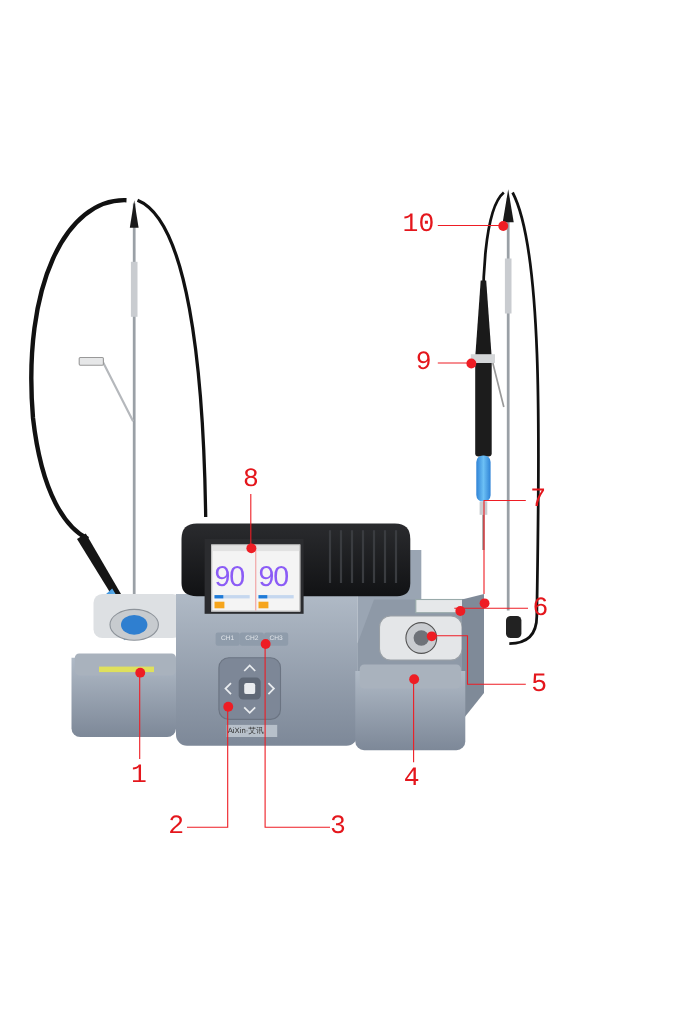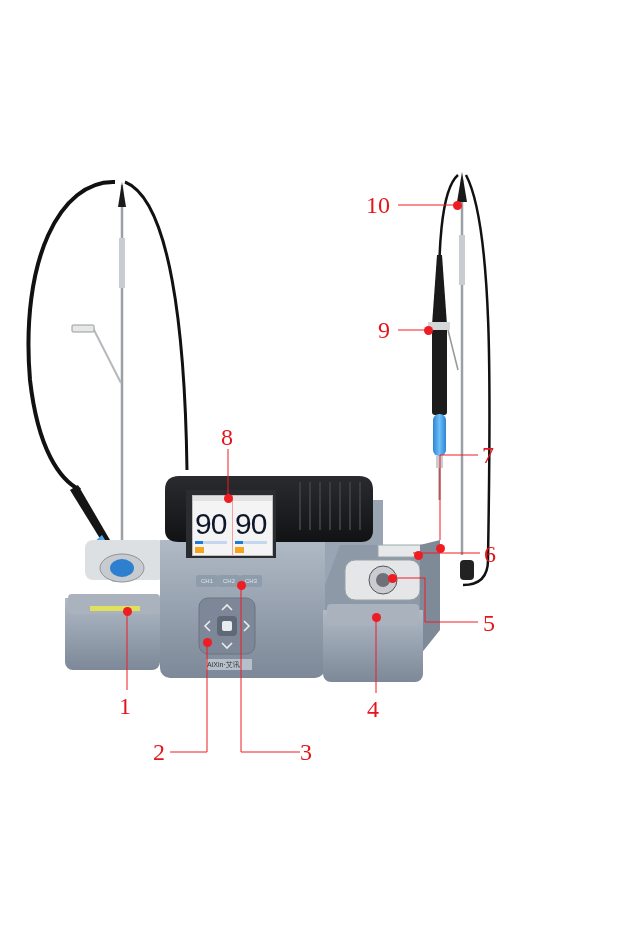--- a/index.html
+++ b/index.html
@@ -1,22 +1,22 @@
 <!DOCTYPE html>
 <html><head>
 <meta charset="utf-8">
 <style>
   html,body{margin:0;padding:0;background:#ffffff;}
   body{width:621px;height:931px;position:relative;overflow:hidden;font-family:"Liberation Sans",sans-serif;}
   .abs{position:absolute;}
-  .callout-num{position:absolute;color:#e4161c;font-size:24px;line-height:24px;font-family:Liberation Serif, serif;}
+  .callout-num{position:absolute;color:#e4161c;font-size:24px;line-height:24px;font-family:Liberation Mono, monospace;}
   .dot{position:absolute;width:9px;height:9px;border-radius:50%;background:#ee1d24;margin:-4.5px 0 0 -4.5px;}
   .screen{position:absolute;left:192px;top:495px;width:79px;height:59px;background:#f4f4f4;border:1px solid #bfbfbf;}
   .ch{position:absolute;top:0;width:39px;height:59px;}
-  .big{position:absolute;left:2px;top:15px;font-size:30px;line-height:26px;color:#0f172a;font-family:"Liberation Sans",sans-serif;letter-spacing:-1px;}
+  .big{position:absolute;left:2px;top:15px;font-size:26px;line-height:26px;color:#8b5cf6;font-family:"Liberation Sans",sans-serif;letter-spacing:-1px;}
   .chbtn{position:absolute;top:575px;height:12px;width:22px;background:#8f9cab;color:#e0e5ea;font-size:6px;line-height:12px;text-align:center;border-radius:2px;}
 </style>
 </head>
 <body>
 
 <svg class="abs" style="left:0;top:0" width="621" height="931">
   <defs>
     <linearGradient id="bodyG" x1="0" y1="0" x2="0" y2="1">
       <stop offset="0" stop-color="#b0bac6"></stop>
         <stop offset="1" stop-color="#7d8898"></stop>

